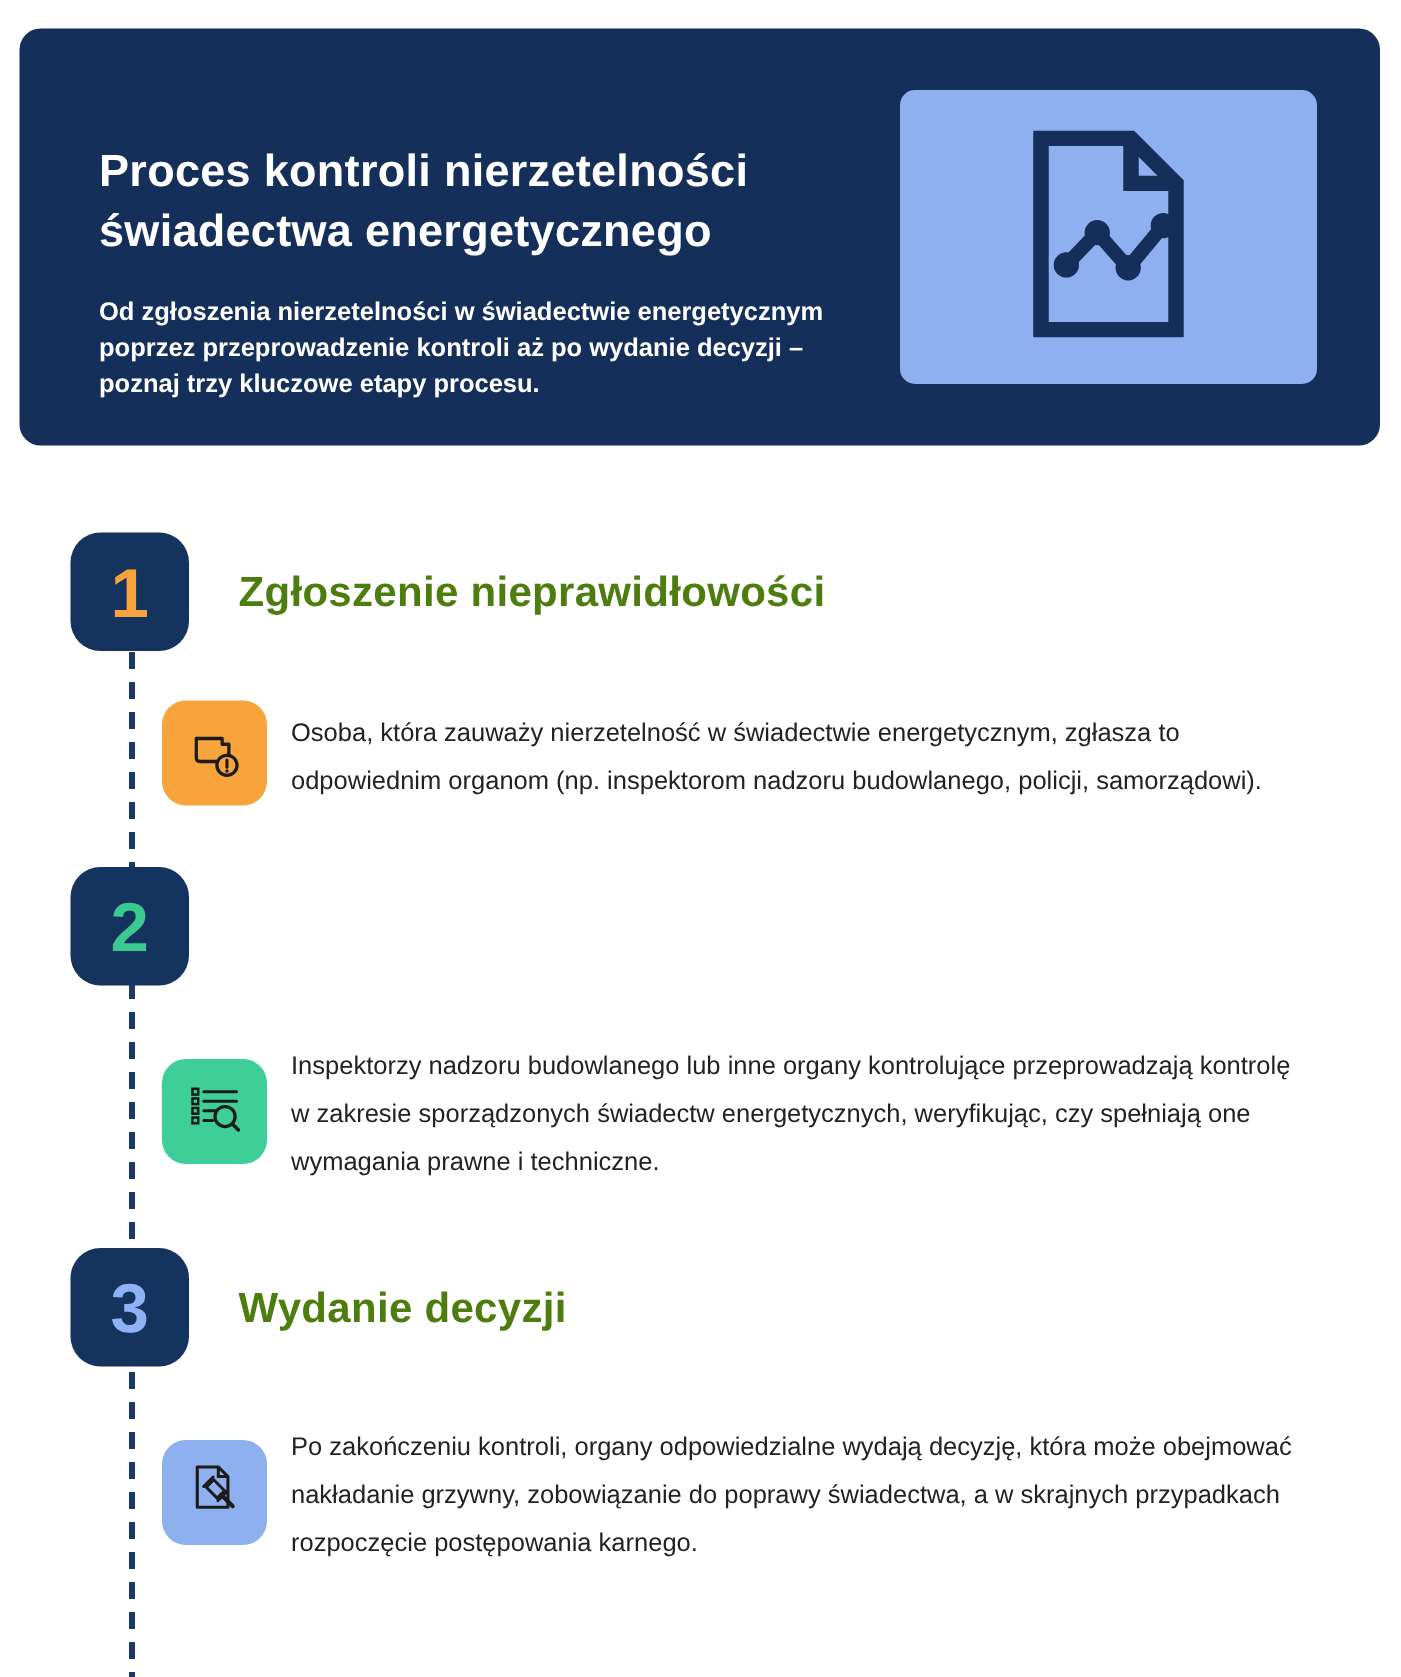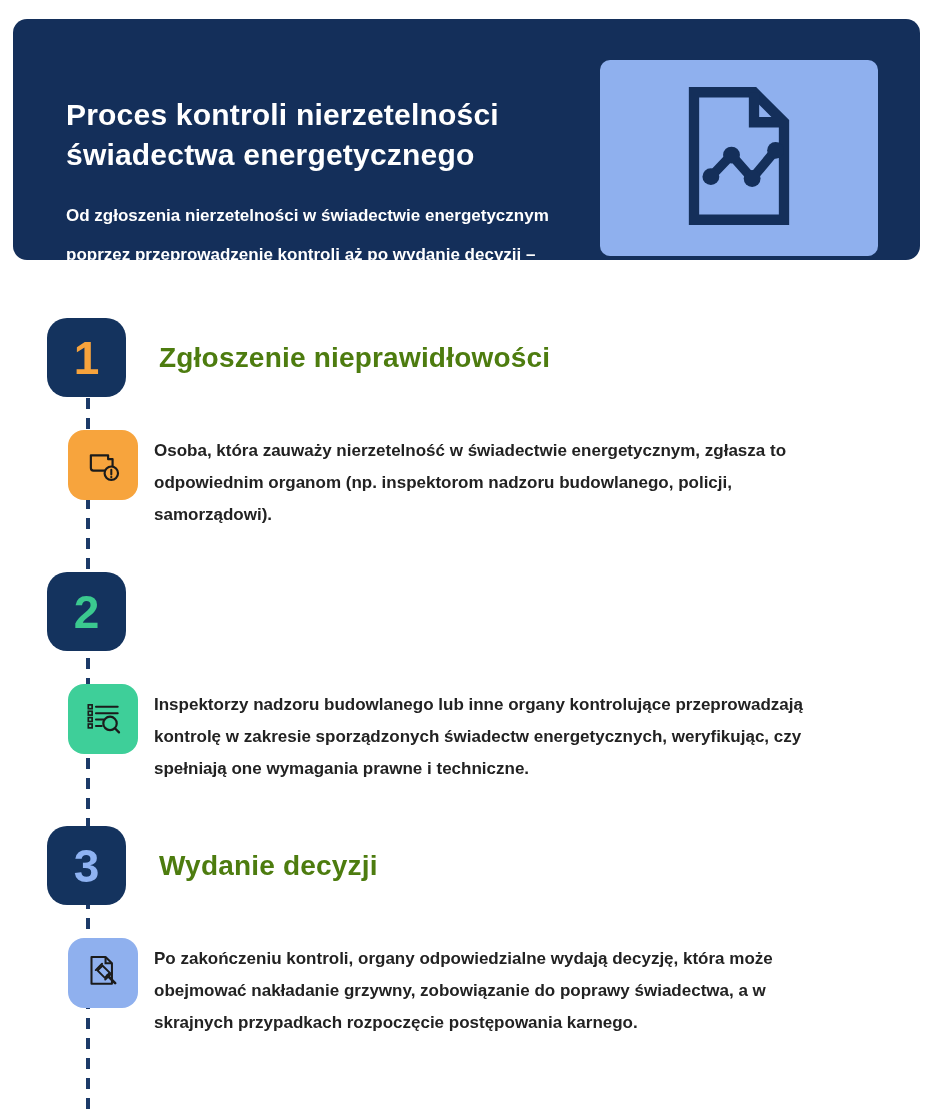--- a/index.html
+++ b/index.html
@@ -8,21 +8,21 @@
     background: #ffffff;
     font-family: "Liberation Sans", sans-serif;
     overflow: hidden;
     position: relative;
   }
 
   
   .header-card {
     position: relative;
     margin: 19px 14px 0 13px;
-    height: 241px;
+    height: 278px;
     background: #142F5A;
     border-radius: 14px;
     box-sizing: border-box;
   }
   .header-text {
     position: absolute;
     left: 53px; top: 76px;
     width: 520px;
   }
   .header-title {
@@ -30,21 +30,21 @@
     color: #ffffff;
     font-size: 30px;
     line-height: 40px;
     font-weight: 700;
     letter-spacing: 0.2px;
   }
   .header-subtitle {
     margin: 21px 0 0 0;
     color: #ffffff;
     font-size: 17px;
-    line-height: 39px;
+    line-height: 24px;
     font-weight: 700;
     width: 515px;
   }
   .header-icon-box {
     position: absolute;
     top: 41px; right: 42px;
     width: 278px; height: 196px;
     background: #8FB0EE;
     border-radius: 10px;
     display: flex; align-items: center; justify-content: center;
@@ -84,25 +84,24 @@
   .step-title {
     margin: 0 0 0 33px;
     font-size: 28px;
     font-weight: 700;
     color: #4d7c0f;
     letter-spacing: 0.2px;
   }
 
   .step-body {
     display: flex;
-    align-items: flex-start;
-    padding-left: 68px;
+    align-items: center;
+    padding-left: 108px;
     margin-top: 33px;
     position: relative;
-    font-weight: bold;
   }
   .icon-box {
     width: 70px; height: 70px;
     border-radius: 16px;
     flex-shrink: 0;
     display: flex; align-items: center; justify-content: center;
   }
   .step-desc {
     margin: 0 0 0 16px;
     padding-top: 5px;

